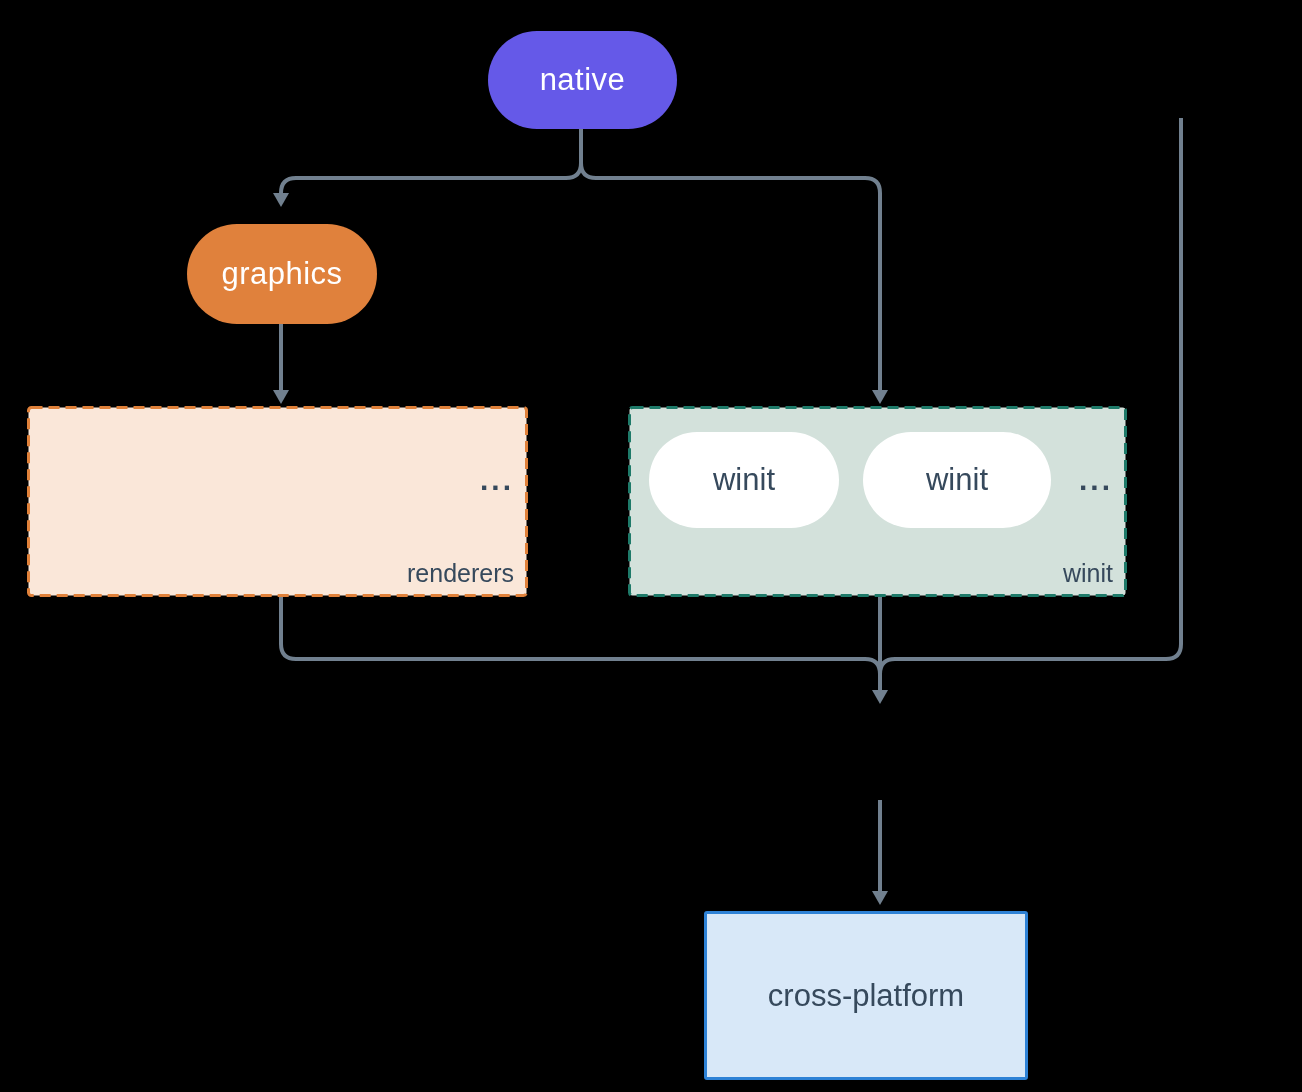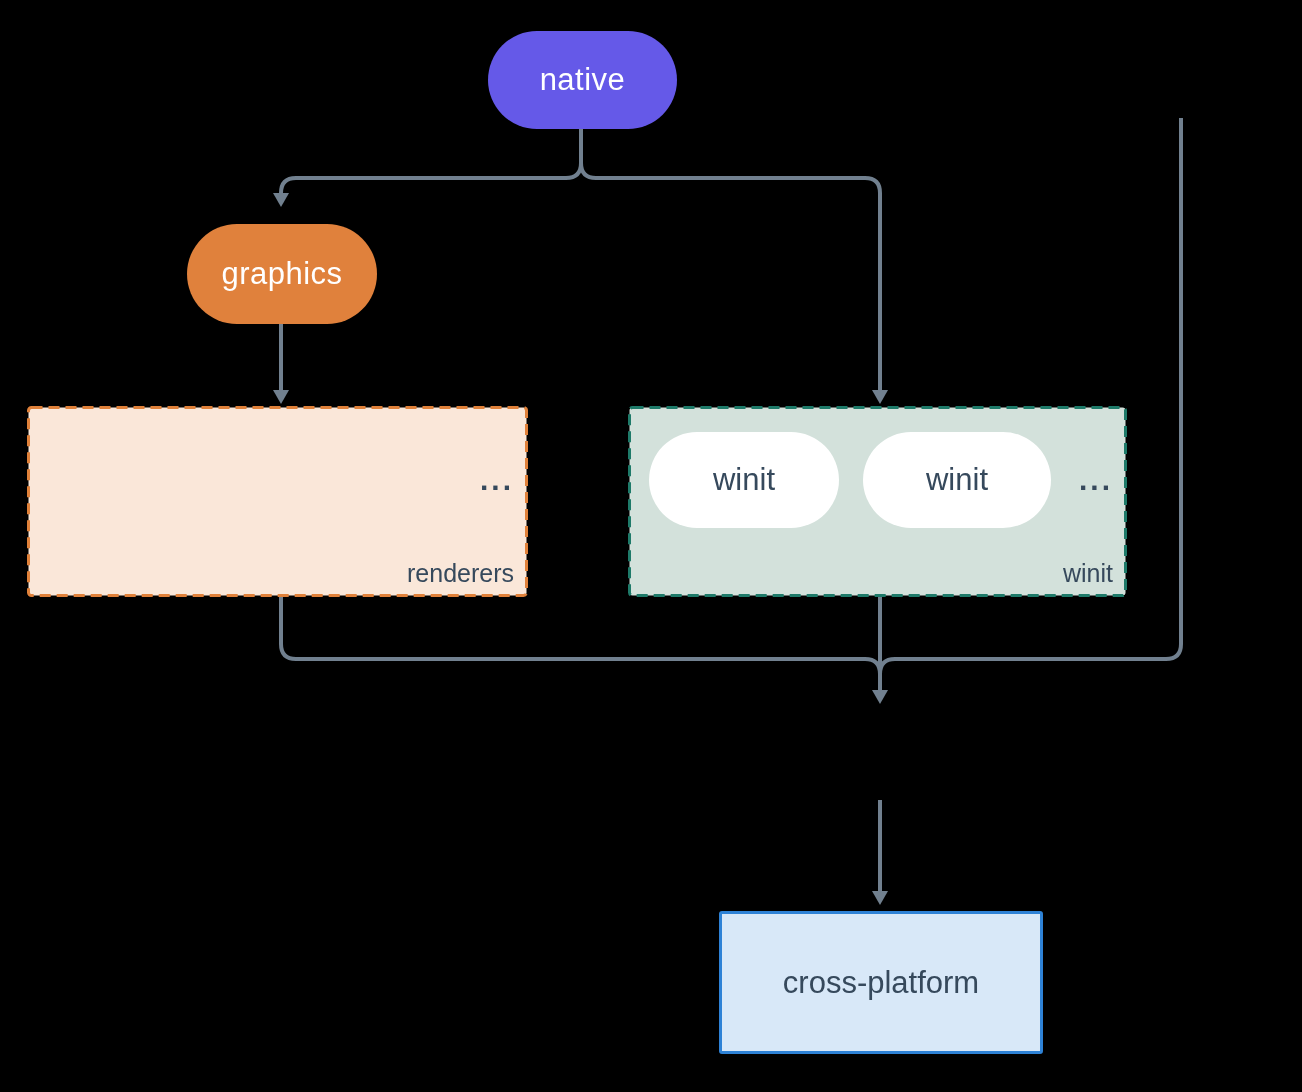--- a/index.html
+++ b/index.html
@@ -58,21 +58,21 @@
     position:absolute;top:26px;height:96px;right:14px;
     display:flex;align-items:center;
     font-size:30px;font-weight:700;letter-spacing:3px;
     color:var(--color-dark_text);
   }
   .group-label{
     position:absolute;right:14px;bottom:9px;
     font-size:25px;color:var(--color-dark_text);
   }
   .app-box{
-    position:absolute;left:719px;top:911px;width:324px;height:143px;z-index:3;
+    position:absolute;left:704px;top:911px;width:324px;height:169px;z-index:3;
     background:var(--color-app_bg);
     border:3px solid var(--color-app_border);
     border-radius:3px;box-sizing:border-box;
     display:flex;flex-direction:column;align-items:center;justify-content:center;
     font-size:31px;line-height:47px;color:var(--color-dark_text);
   }
 </style>
 </head>
 <body>
 

